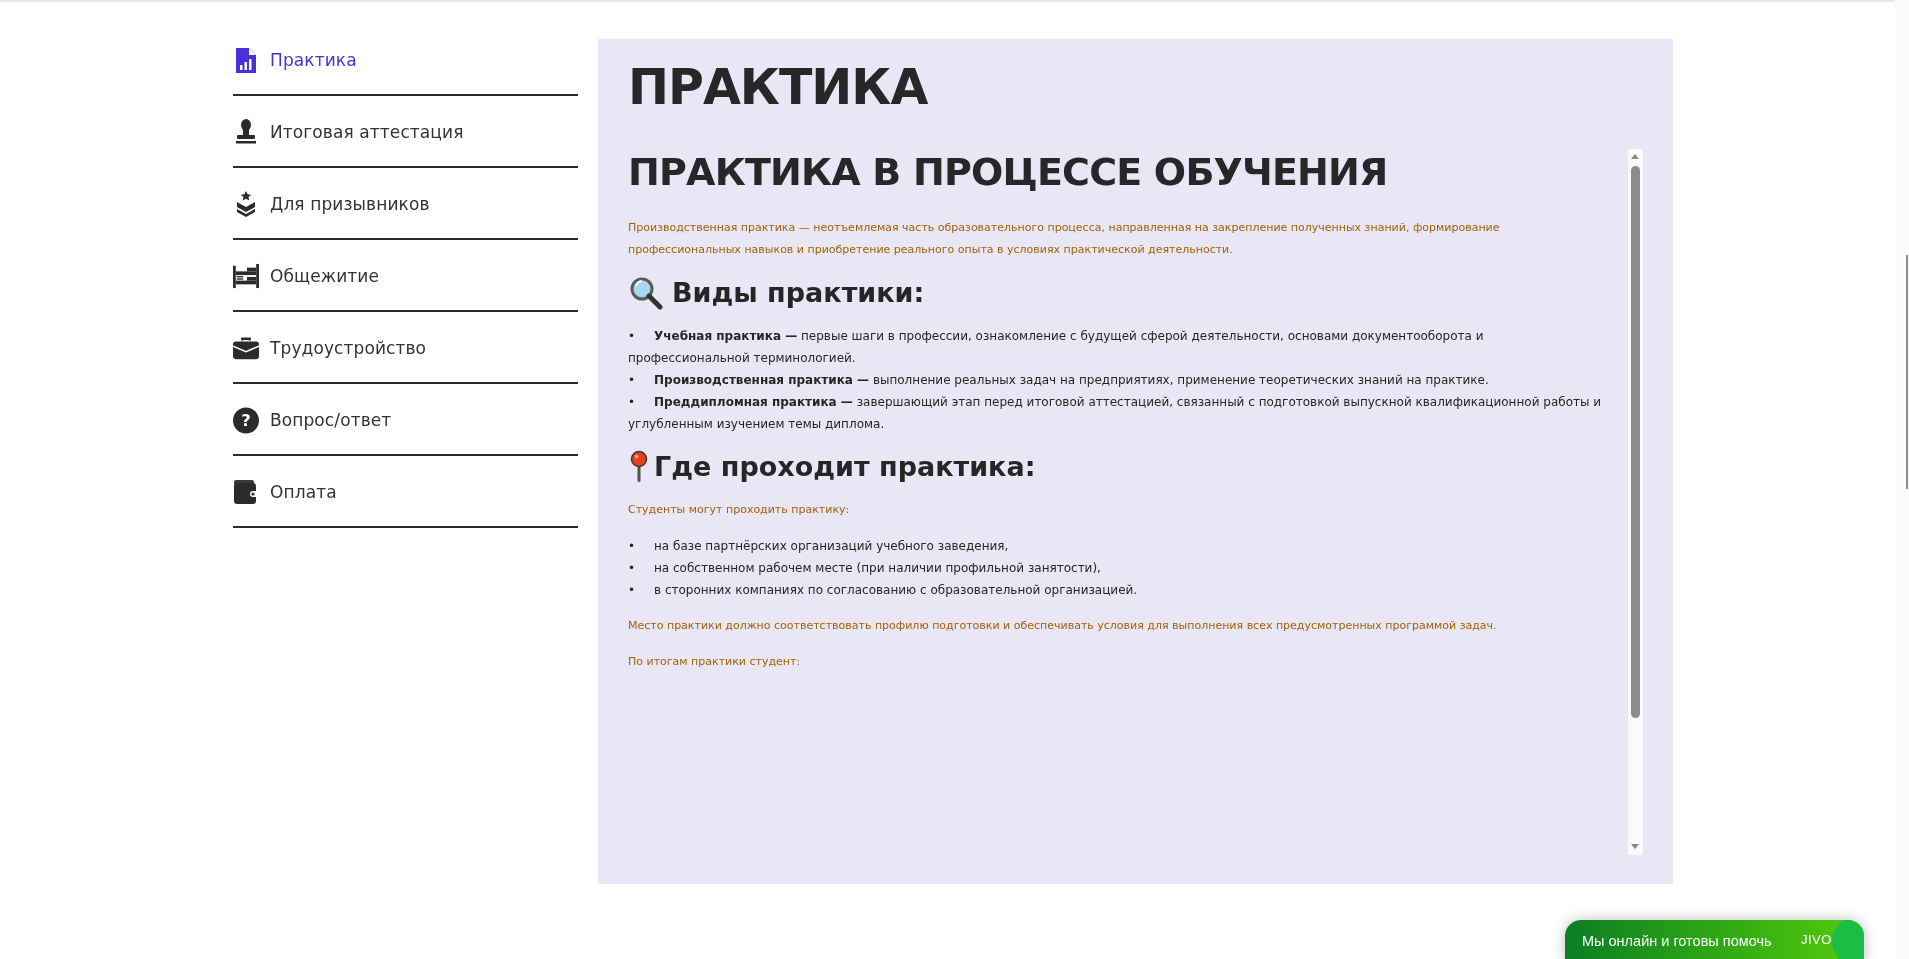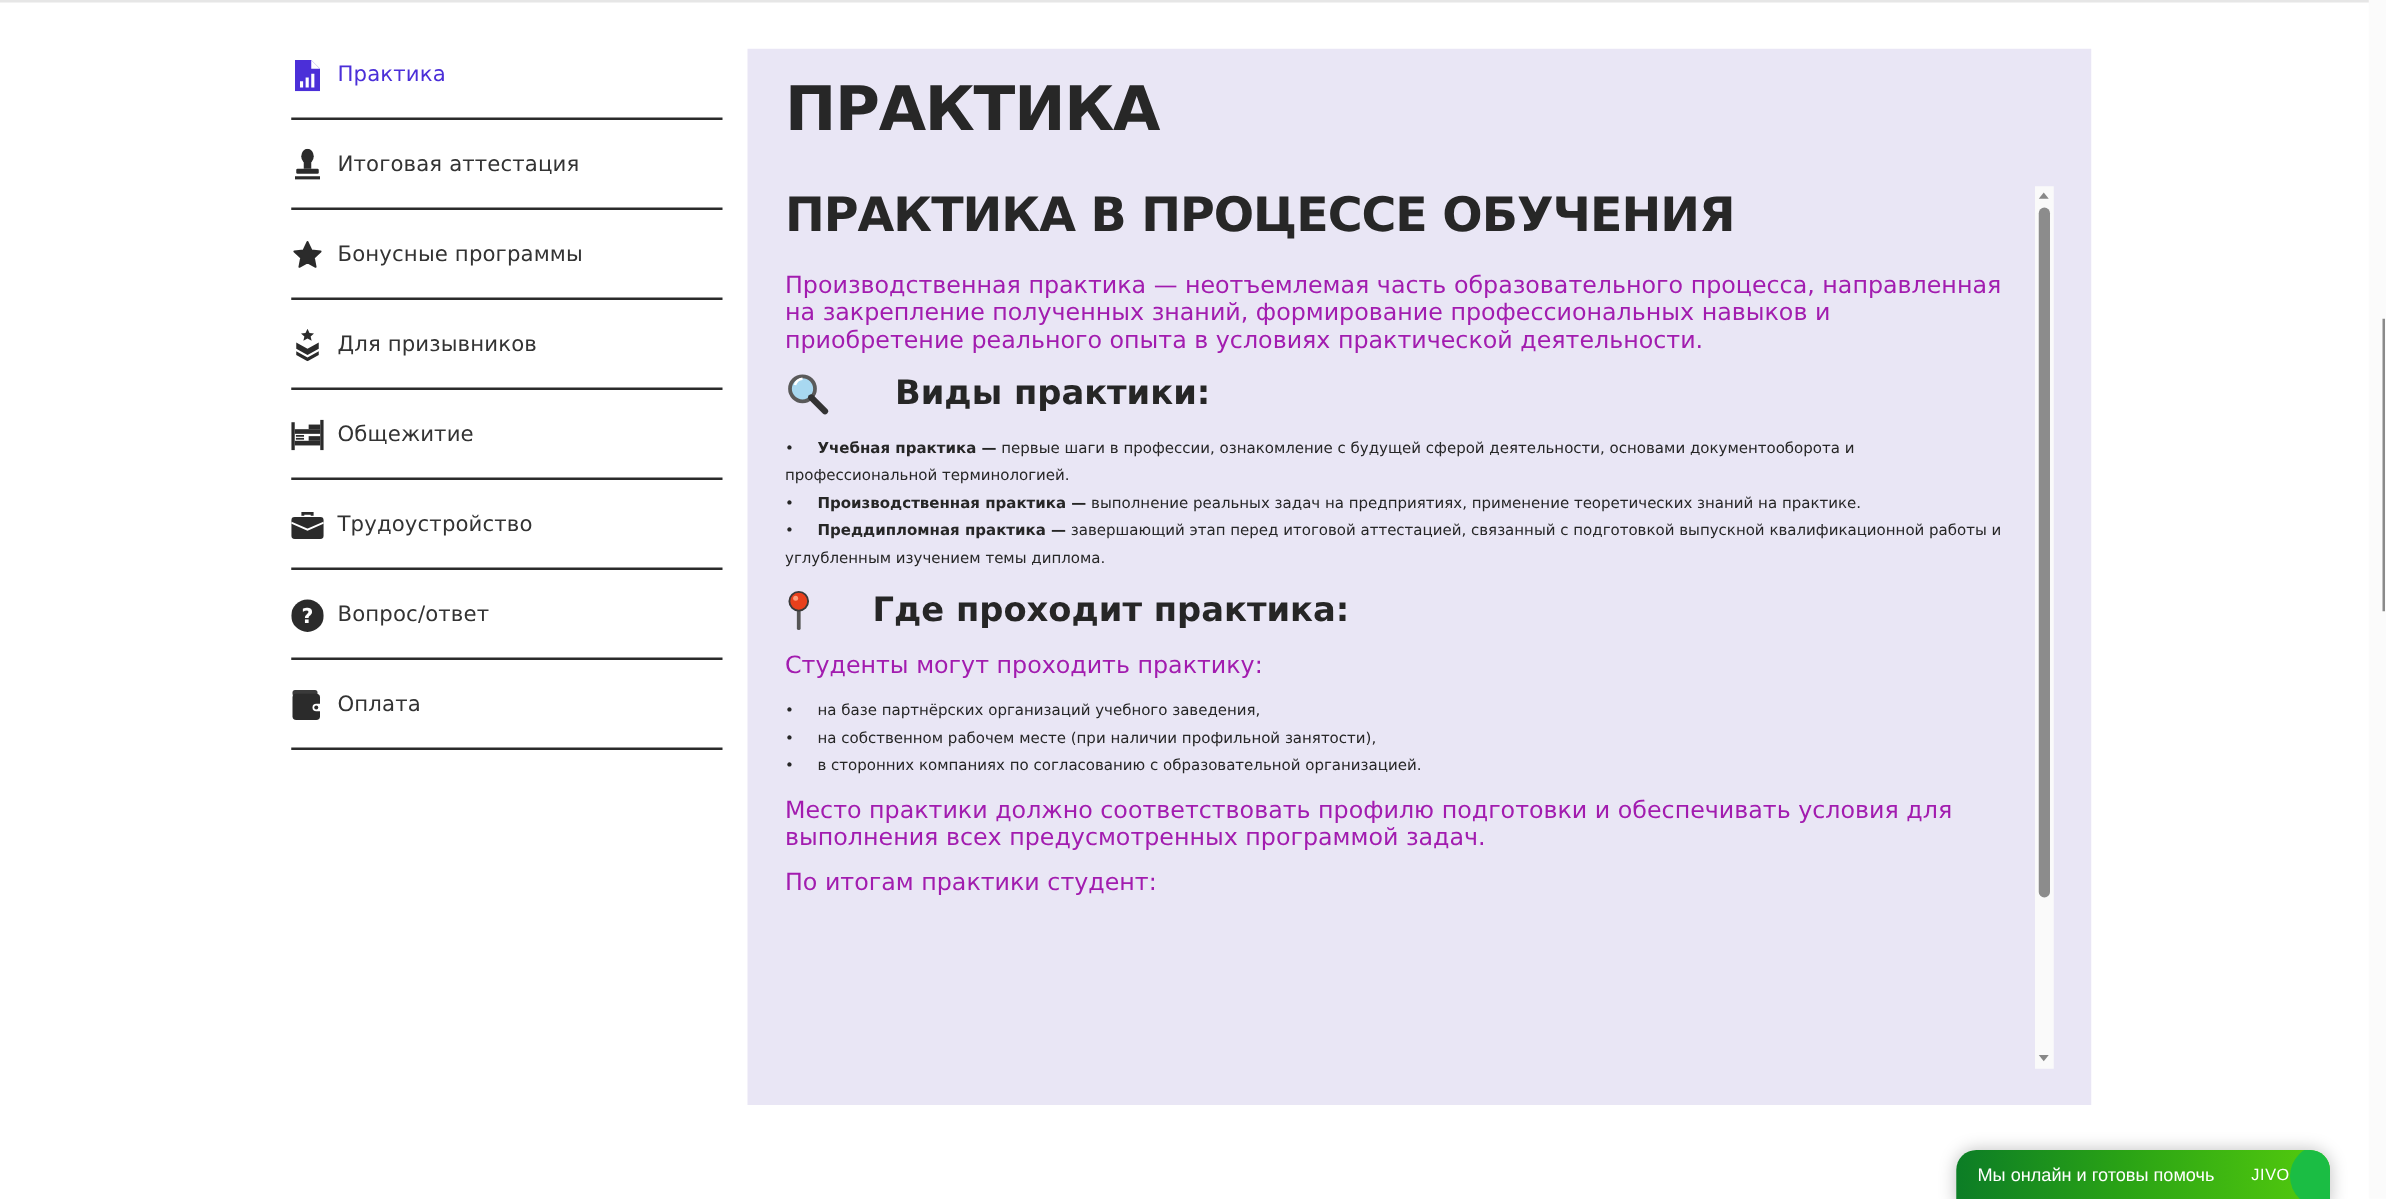--- a/index.html
+++ b/index.html
@@ -68,32 +68,32 @@
     font-family: "DejaVu Sans", sans-serif;
     font-weight: bold;
     font-size: 38px;
     letter-spacing: -0.8px;
     color: #272727;
     line-height: 50px;
   }
   .content p {
     margin: 12px 0 14px 0;
     font-family: "DejaVu Sans", sans-serif;
-    font-size: 19px;
+    font-size: 11px;
     line-height: 22px;
-    color: #a21caf;
+    color: #a16207;
   }
   .content h3 {
     margin: 6px 0 14px 0;
     font-family: "DejaVu Sans", sans-serif;
     font-weight: bold;
     font-size: 27px;
     line-height: 36px;
     color: #262626;
-    display: flex; align-items: center; gap: 44px;
+    display: flex; align-items: center;
   }
   .content h3 .emoji {
     display: inline-flex; width: 36px; height: 36px;
     margin-right: 8px; align-items: center; justify-content: center;
   }
   .content ul {
     margin: 0 0 14px 0; padding: 0; list-style: none;
   }
   .content li {
     font-family: "DejaVu Sans", sans-serif;
@@ -180,28 +180,20 @@
   <a class="side-item">
     <span class="icon">
       <svg width="22" height="26" viewBox="0 0 22 26">
           <ellipse cx="11" cy="6" rx="5" ry="6" fill="#2b2b2b"></ellipse>
           <rect x="8" y="10" width="6" height="6" fill="#2b2b2b"></rect>
           <rect x="2" y="16" width="18" height="4" rx="1" fill="#2b2b2b"></rect>
           <rect x="1" y="22" width="20" height="2.5" fill="#2b2b2b"></rect>
         </svg>
     </span>
     <span class="label">Итоговая аттестация</span>
-  </a>
-  <a class="side-item">
-    <span class="icon">
-      <svg width="24" height="24" viewBox="0 0 24 24">
-          <path d="M12 1.5l3.2 6.8 7.3.9-5.4 5 1.4 7.3L12 17.9l-6.5 3.6 1.4-7.3-5.4-5 7.3-.9z" fill="#2b2b2b" stroke="#2b2b2b" stroke-width="1.5" stroke-linejoin="round"></path>
-        </svg>
-    </span>
-    <span class="label">Бонусные программы</span>
   </a>
   <a class="side-item">
     <span class="icon">
       <svg width="22" height="26" viewBox="0 0 22 26">
           <path d="M11 0l1.6 3.3 3.6.4-2.7 2.4.8 3.5L11 7.8 7.7 9.6l.8-3.5-2.7-2.4 3.6-.4z" fill="#2b2b2b"></path>
           <path d="M2 11l9 5 9-5v5l-9 5-9-5z" fill="#2b2b2b"></path>
           <path d="M2 18l9 5 9-5v3l-9 5-9-5z" fill="#2b2b2b"></path>
         </svg>
     </span>
     <span class="label">Для призывников</span>

